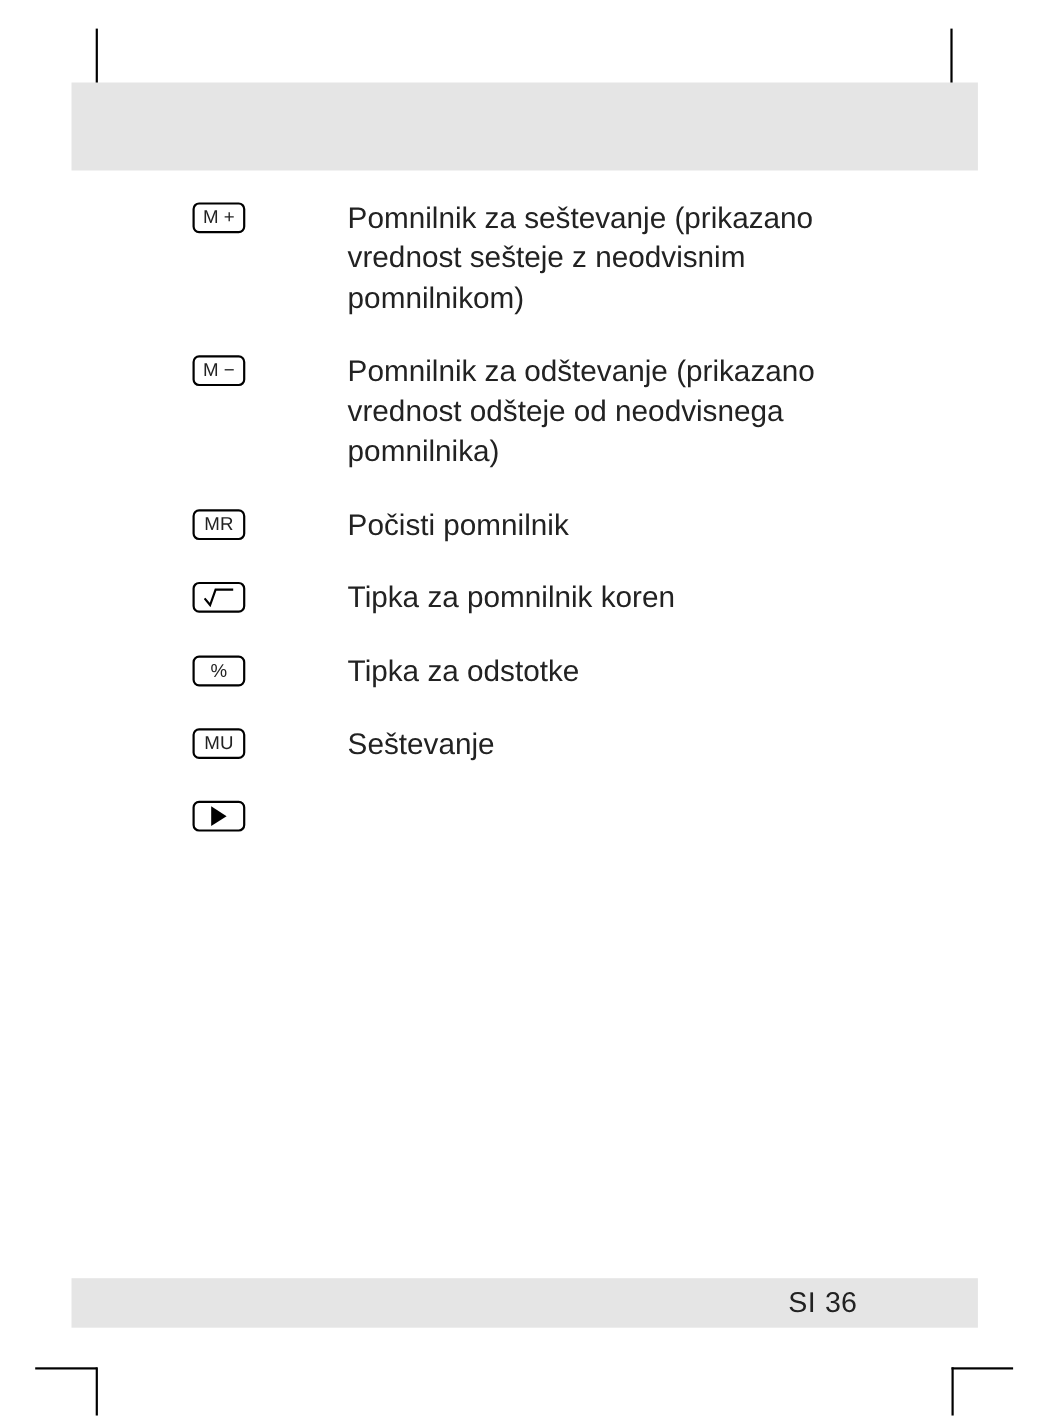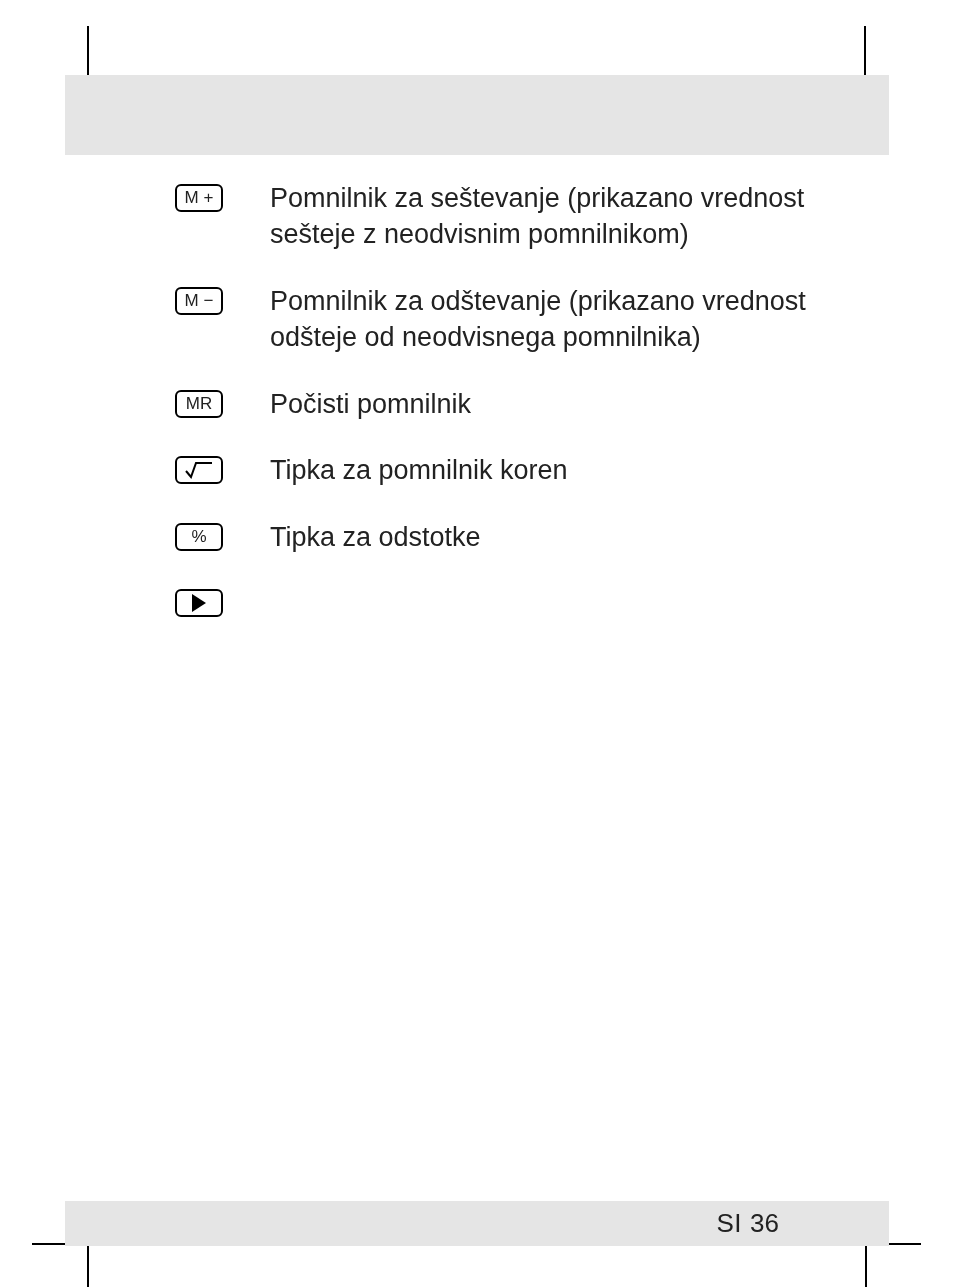--- a/index.html
+++ b/index.html
@@ -38,21 +38,21 @@
     top: 75px;
     height: 80px;
     background: #e5e5e5;
   }
 
   
   .bottom-bar {
     position: absolute;
     left: 65px;
     right: 65px;
-    top: 1201px;
+    top: 1162px;
     height: 45px;
     background: #e5e5e5;
     display: flex;
     align-items: center;
     justify-content: flex-end;
     padding-right: 110px;
     box-sizing: border-box;
     font-size: 26px;
     color: #222;
   }
@@ -95,20 +95,21 @@
     letter-spacing: 0;
     background: #fff;
   }
 
   .sqrt-svg { width: 30px; height: 18px; display:block; }
 
   .desc-col {
     flex: 1;
     font-size: 27px;
     line-height: 1.35;
+    margin-left: 46px;
   }
 
   .play {
     width: 0; height: 0;
     border-left: 14px solid #000;
     border-top: 9px solid transparent;
     border-bottom: 9px solid transparent;
   }
   .play-wrap {
     width: 24px; height: 18px;
@@ -162,20 +163,26 @@
     <div class="desc-col">Tipka za pomnilnik koren</div>
   </div>
 
   <div class="row">
     <div class="icon-col">
       <span class="key">%</span>
     </div>
     <div class="desc-col">Tipka za odstotke</div>
   </div>
 
+  <div class="row">
+    <div class="icon-col">
+      <span class="key">MU</span>
+    </div>
+    <div class="desc-col">Seštevanje</div>
+  </div>
 
 
   <div class="row">
     <div class="icon-col">
       <span class="key">
         <span class="play-wrap">
             <span class="play"></span>
           </span>
       </span>
     </div>

